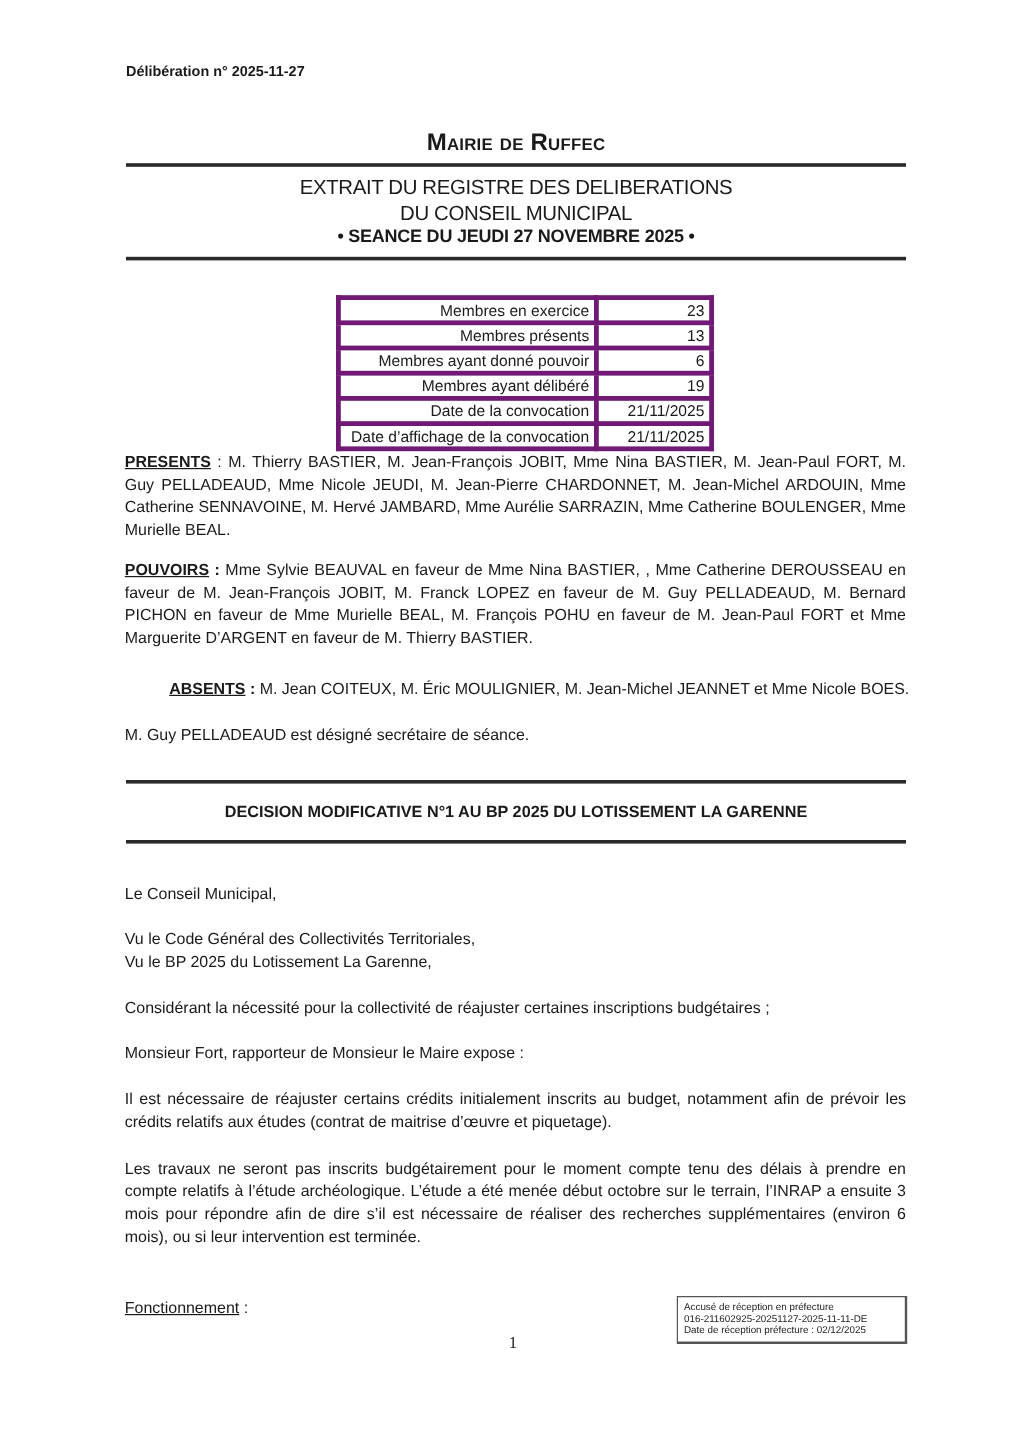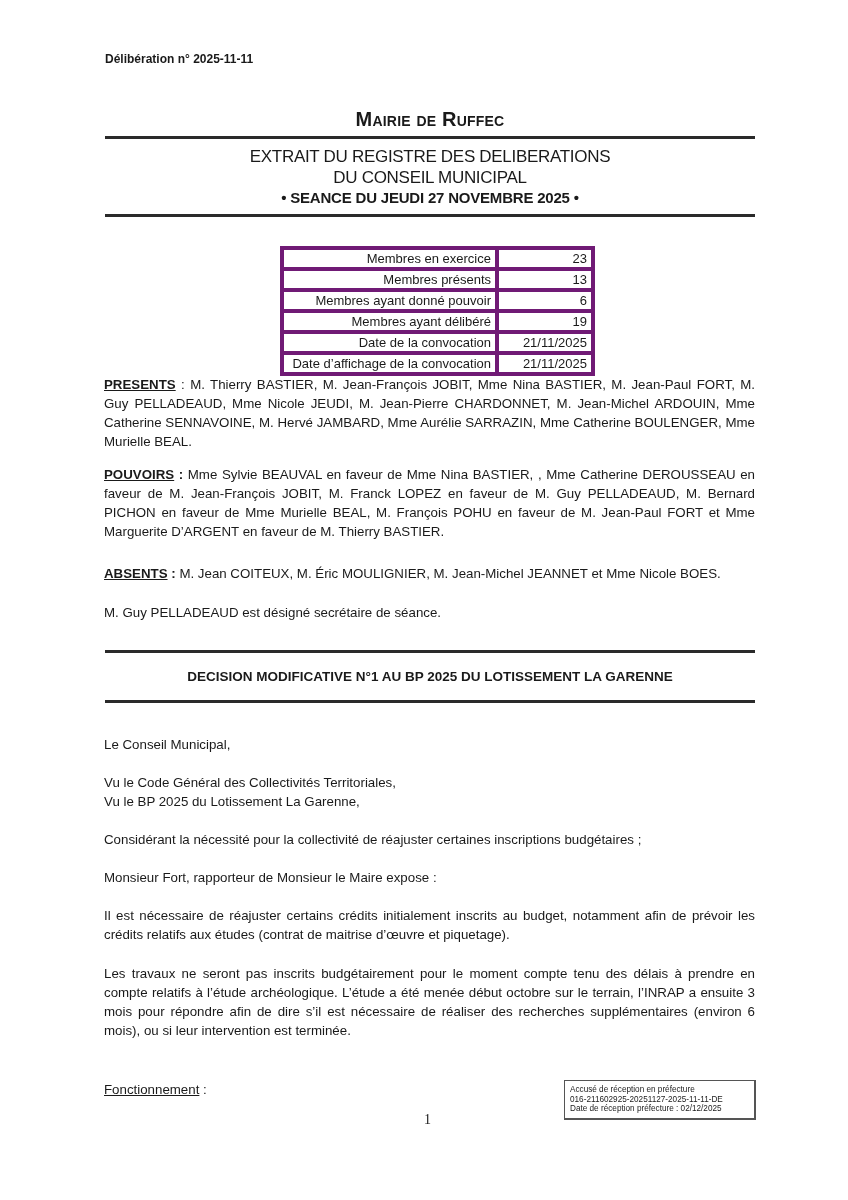--- a/index.html
+++ b/index.html
@@ -37,21 +37,21 @@
   table.stats td.lbl { width: 203px; }
   table.stats td.val { width: 84px; }
   .para {
     left: 104px; width: 651px; font-size: 13.3px; line-height: 19px;
     text-align: justify;
   }
   .ul { text-decoration: underline; font-weight: bold; }
   .b { font-weight: bold; }
   .presents { top: 375px; }
   .pouvoirs { top: 465px; }
-  .absents { top: 564px; }
+  .absents { top: 564px; margin-left: 37px; }
   .secretaire { top: 603px; }
   .decision-title {
     left: 100px; width: 660px; top: 669px; text-align: center;
     font-size: 13.5px; font-weight: bold;
   }
   .conseil { top: 735px; }
   .vu1 { top: 773px; }
   .vu2 { top: 792px; }
   .considerant { top: 830px; }
   .monsieur { top: 868px; }
@@ -66,21 +66,21 @@
     left: 564px; top: 1080px; width: 192px; height: 40px;
     border: 1px solid #555; border-right-width: 2px; border-bottom-width: 2px;
     box-sizing: border-box; padding: 4px 5px; font-size: 8.2px; line-height: 9.5px;
     color: #222;
   }
   .stamp div { white-space: nowrap; }
 </style>
 </head>
 <body>
 
-<div class="abs delib-num">Délibération n° 2025-11-11</div>
+<div class="abs delib-num">Délibération n° 2025-11-27</div>
 <div class="abs mairie">Mairie de Ruffec</div>
 <div class="abs rule r1"></div>
 <div class="abs extrait">
   <div>EXTRAIT DU REGISTRE DES DELIBERATIONS</div>
   <div>DU CONSEIL MUNICIPAL</div>
 </div>
 <div class="abs seance">• SEANCE DU JEUDI 27 NOVEMBRE 2025 •</div>
 <div class="abs rule r2"></div>
 
 <table class="stats">

